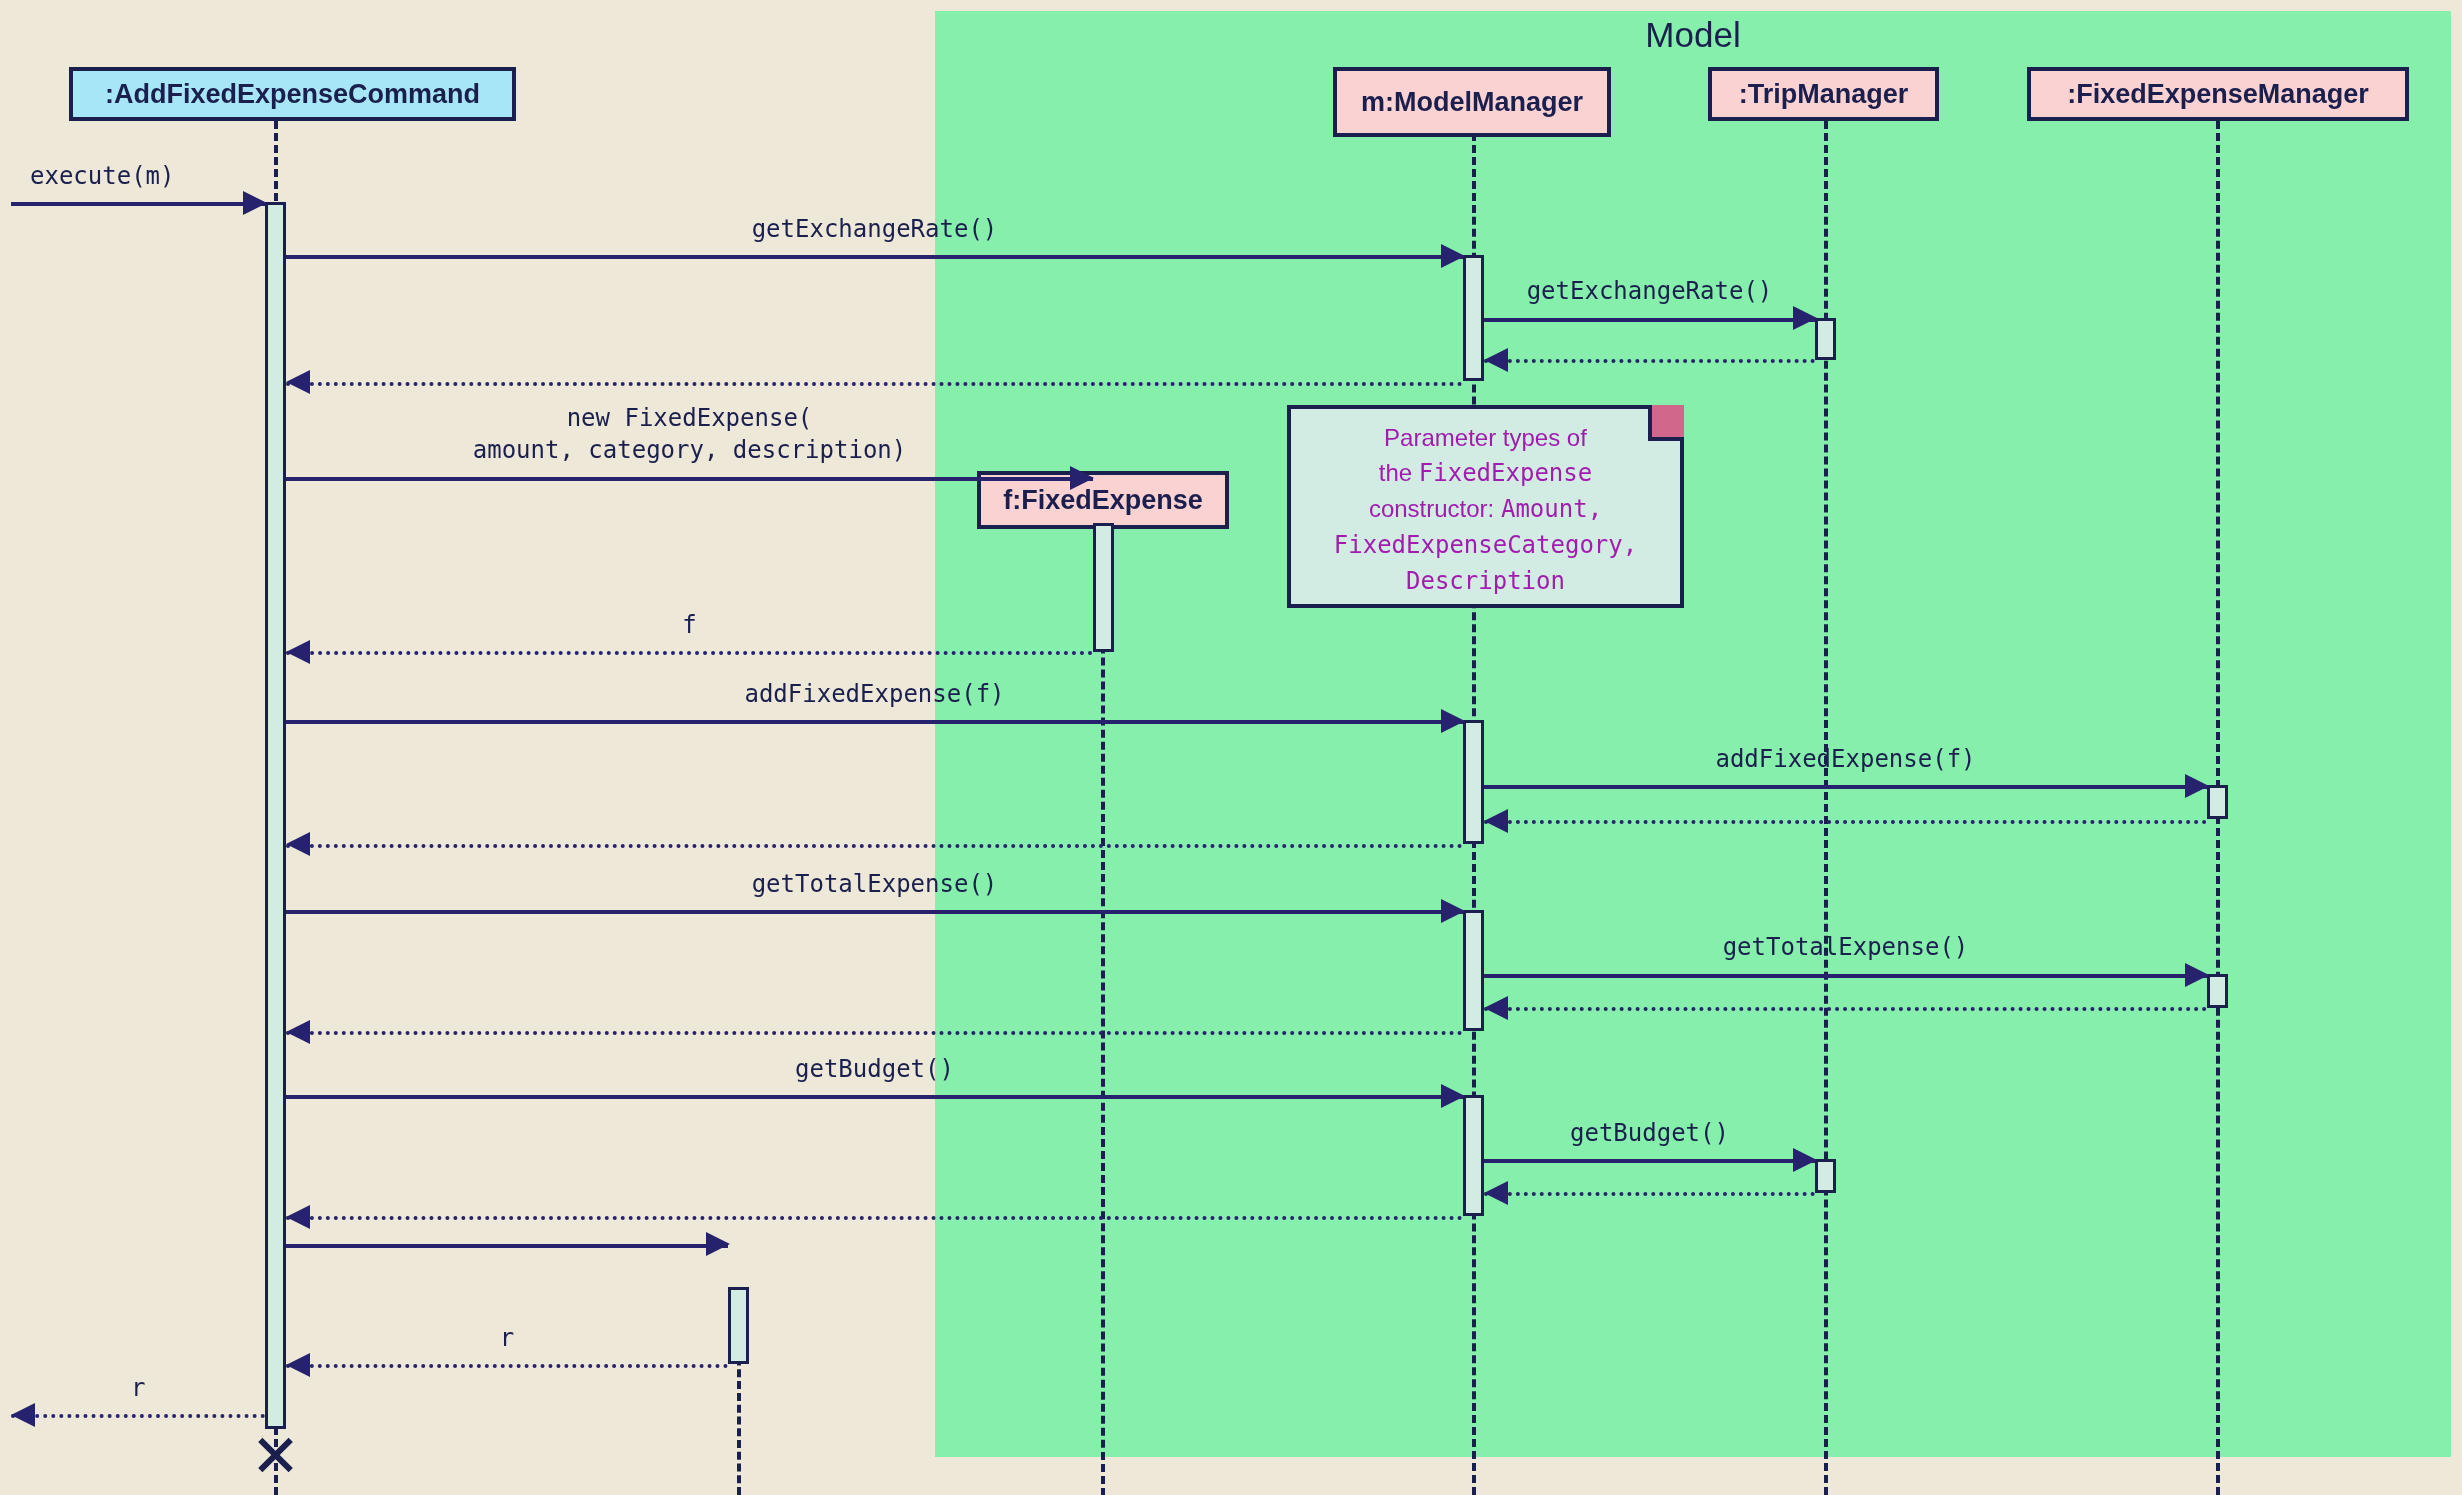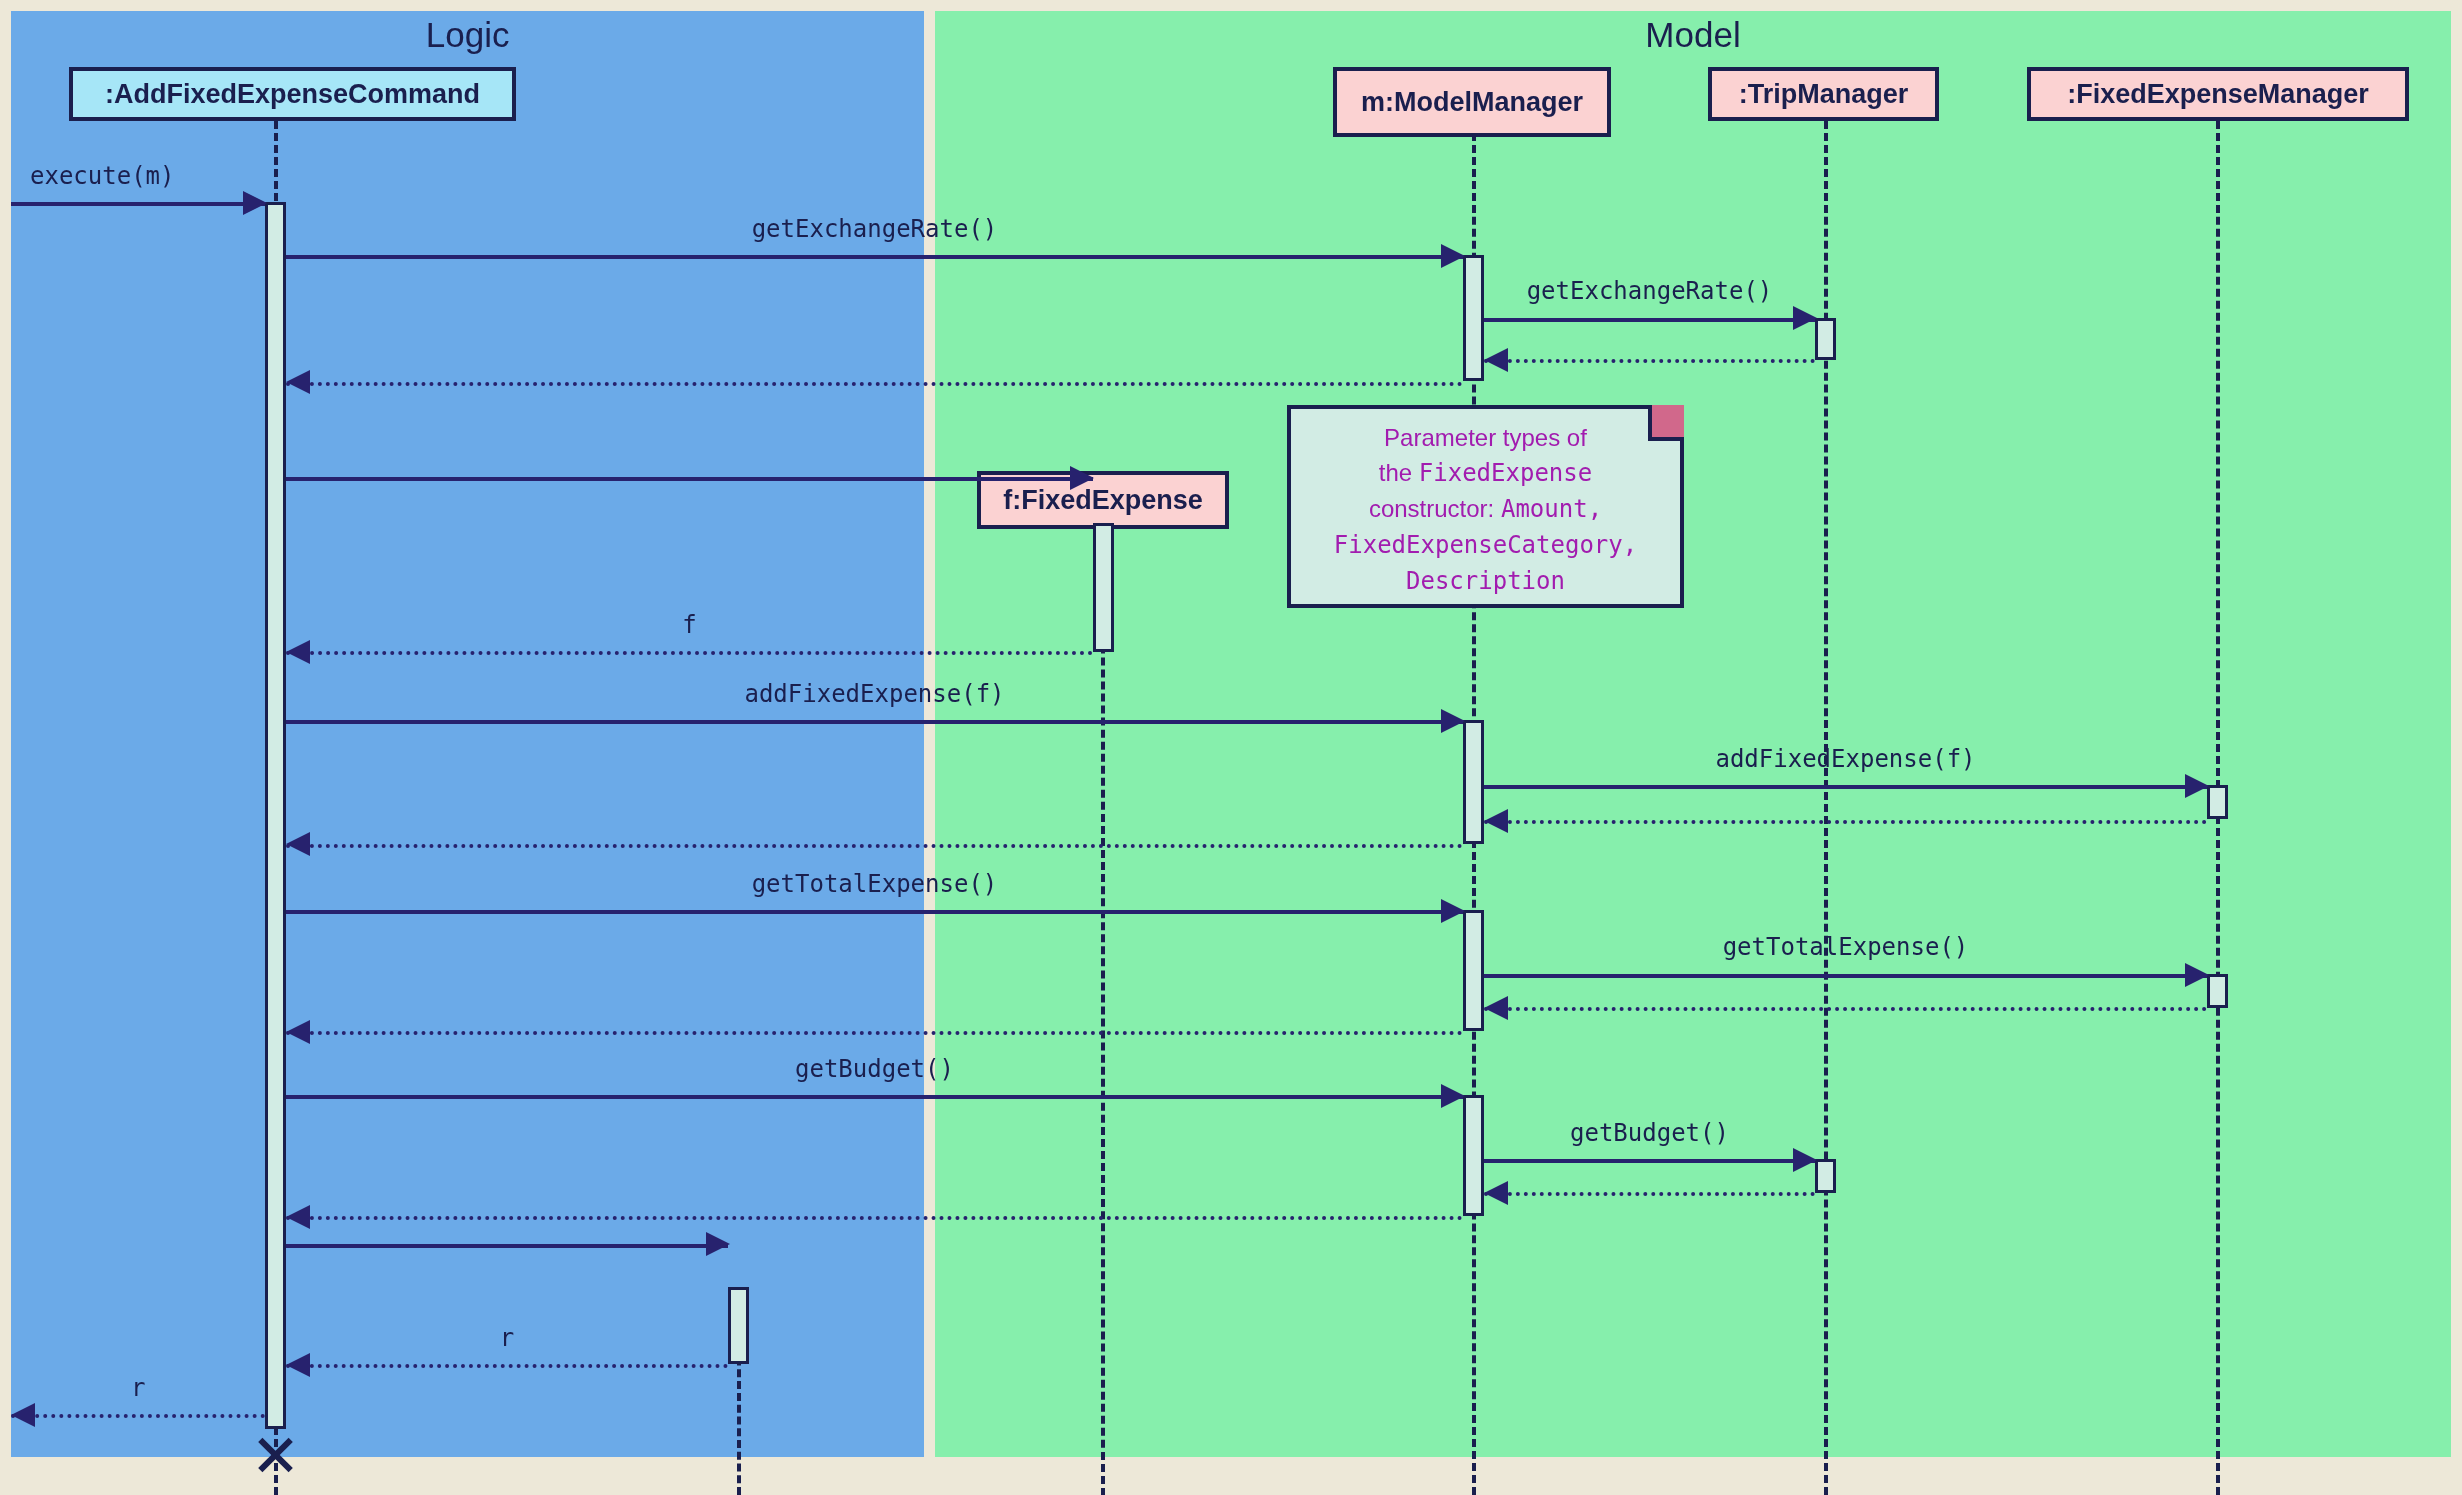--- a/index.html
+++ b/index.html
@@ -47,23 +47,20 @@
 
   
   .destroy{position:absolute;}
   .destroy span{position:absolute;left:0;top:0;width:43px;height:0;
     border-top:6.4px solid #1A1F4E;transform-origin:center;}
 </style>
 </head>
 <body>
 
 <div id="canvas">
-    <div class="panel" style="left: 11.2px; top: 11.2px; width: 913px; height: 1446px; background: rgb(107, 170, 232);">
-      <div class="panel-title">Logic</div>
-    </div>
     <div class="panel" style="left: 935px; top: 11.2px; width: 1516px; height: 1446px; background: #86efac;">
       <div class="panel-title">Model</div>
     </div>
     <div class="lifeline" style="left: 274px; top: 121px; height: 1374px;"></div>
     <div class="lifeline" style="left: 737px; top: 1287px; height: 208px;"></div>
     <div class="lifeline" style="left: 1101px; top: 525px; height: 971px;"></div>
     <div class="lifeline" style="left: 1472px; top: 121px; height: 1374px;"></div>
     <div class="lifeline" style="left: 1824px; top: 121px; height: 1374px;"></div>
     <div class="lifeline" style="left: 2216px; top: 121px; height: 1374px;"></div>
     <div class="pbox logic" style="left: 56px; top: 67px; width: 447px; height: 54px;">
@@ -100,20 +97,21 @@
     <div class="msg-label" style="left: 286px; width: 1177px; top: 213px;"><div>getExchangeRate()</div></div>
     <div class="msg-line" style="left: 1484px; top: 318px; width: 331px;"></div>
     <div class="arrow-r" style="left: 1793px; top: 306px;"></div>
     <div class="msg-label" style="left: 1484px; width: 331px; top: 275px;"><div>getExchangeRate()</div></div>
     <div class="msg-line ret" style="left: 1484px; top: 359px; width: 331px;"></div>
     <div class="arrow-l" style="left: 1484px; top: 348px;"></div>
     <div class="msg-line ret" style="left: 286px; top: 382px; width: 1177px;"></div>
     <div class="arrow-l" style="left: 286px; top: 370px;"></div>
     <div class="msg-line" style="left: 286px; top: 477px; width: 807px;"></div>
     <div class="arrow-r" style="left: 1070px; top: 466px;"></div>
+    <div class="msg-label" style="left: 286px; width: 807px; top: 402px;"><div>new FixedExpense(</div><div>amount, category, description)</div></div>
     <div class="msg-line ret" style="left: 286px; top: 651px; width: 807px;"></div>
     <div class="arrow-l" style="left: 286px; top: 640px;"></div>
     <div class="msg-label" style="left: 286px; width: 807px; top: 609px;"><div>f</div></div>
     <div class="msg-line" style="left: 286px; top: 720px; width: 1177px;"></div>
     <div class="arrow-r" style="left: 1441px; top: 709px;"></div>
     <div class="msg-label" style="left: 286px; width: 1177px; top: 678px;"><div>addFixedExpense(f)</div></div>
     <div class="msg-line" style="left: 1484px; top: 785px; width: 723px;"></div>
     <div class="arrow-r" style="left: 2185px; top: 774px;"></div>
     <div class="msg-label" style="left: 1484px; width: 723px; top: 743px;"><div>addFixedExpense(f)</div></div>
     <div class="msg-line ret" style="left: 1484px; top: 820px; width: 723px;"></div>

